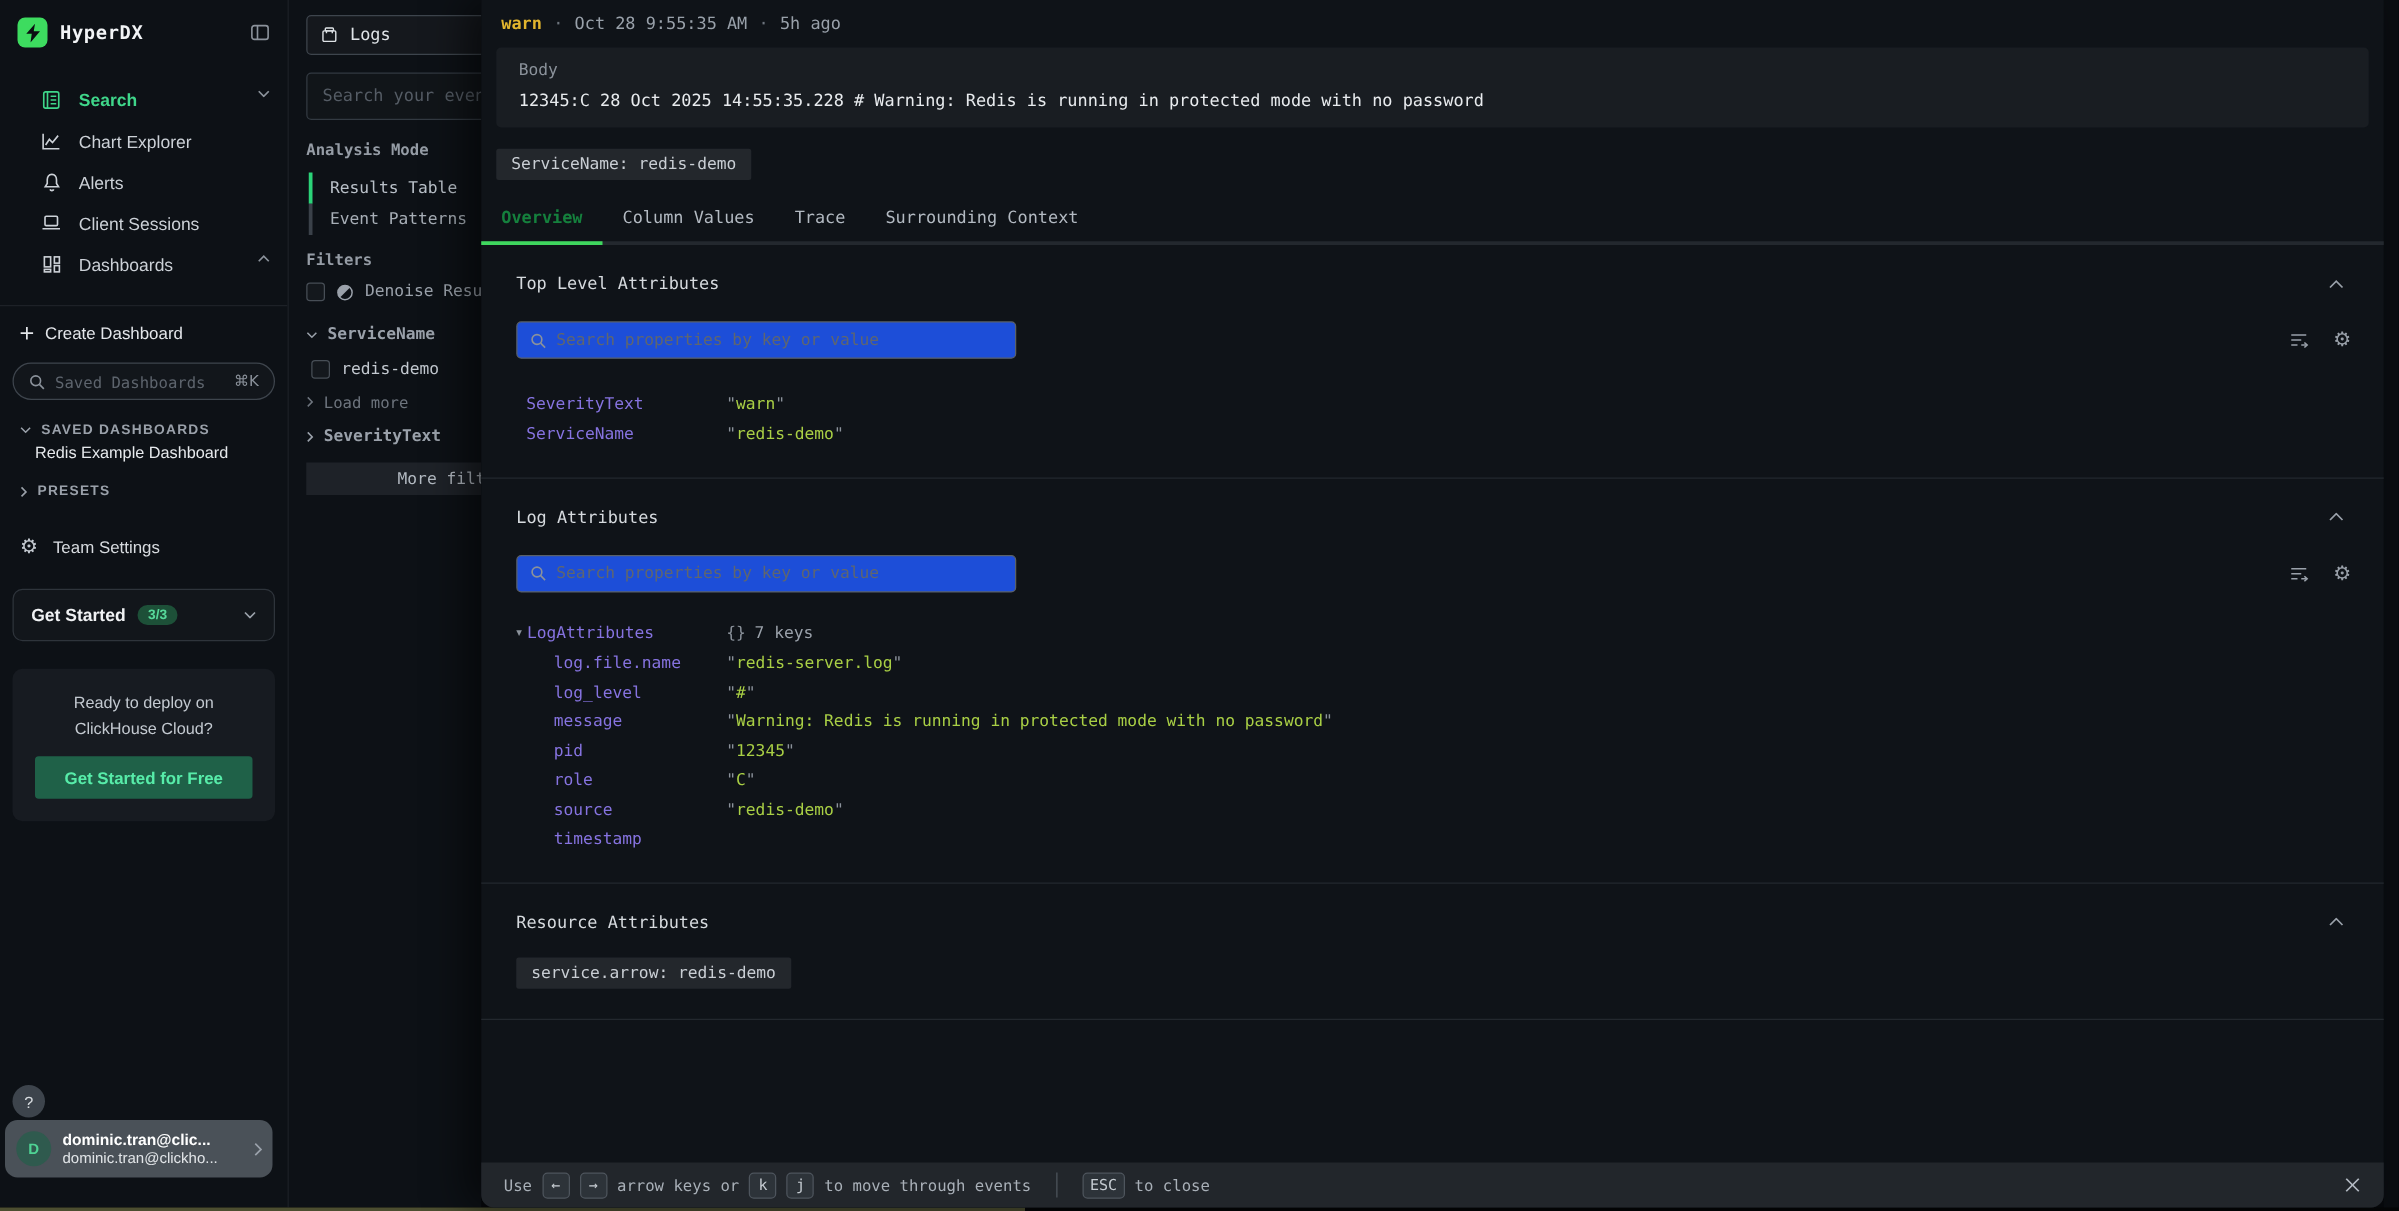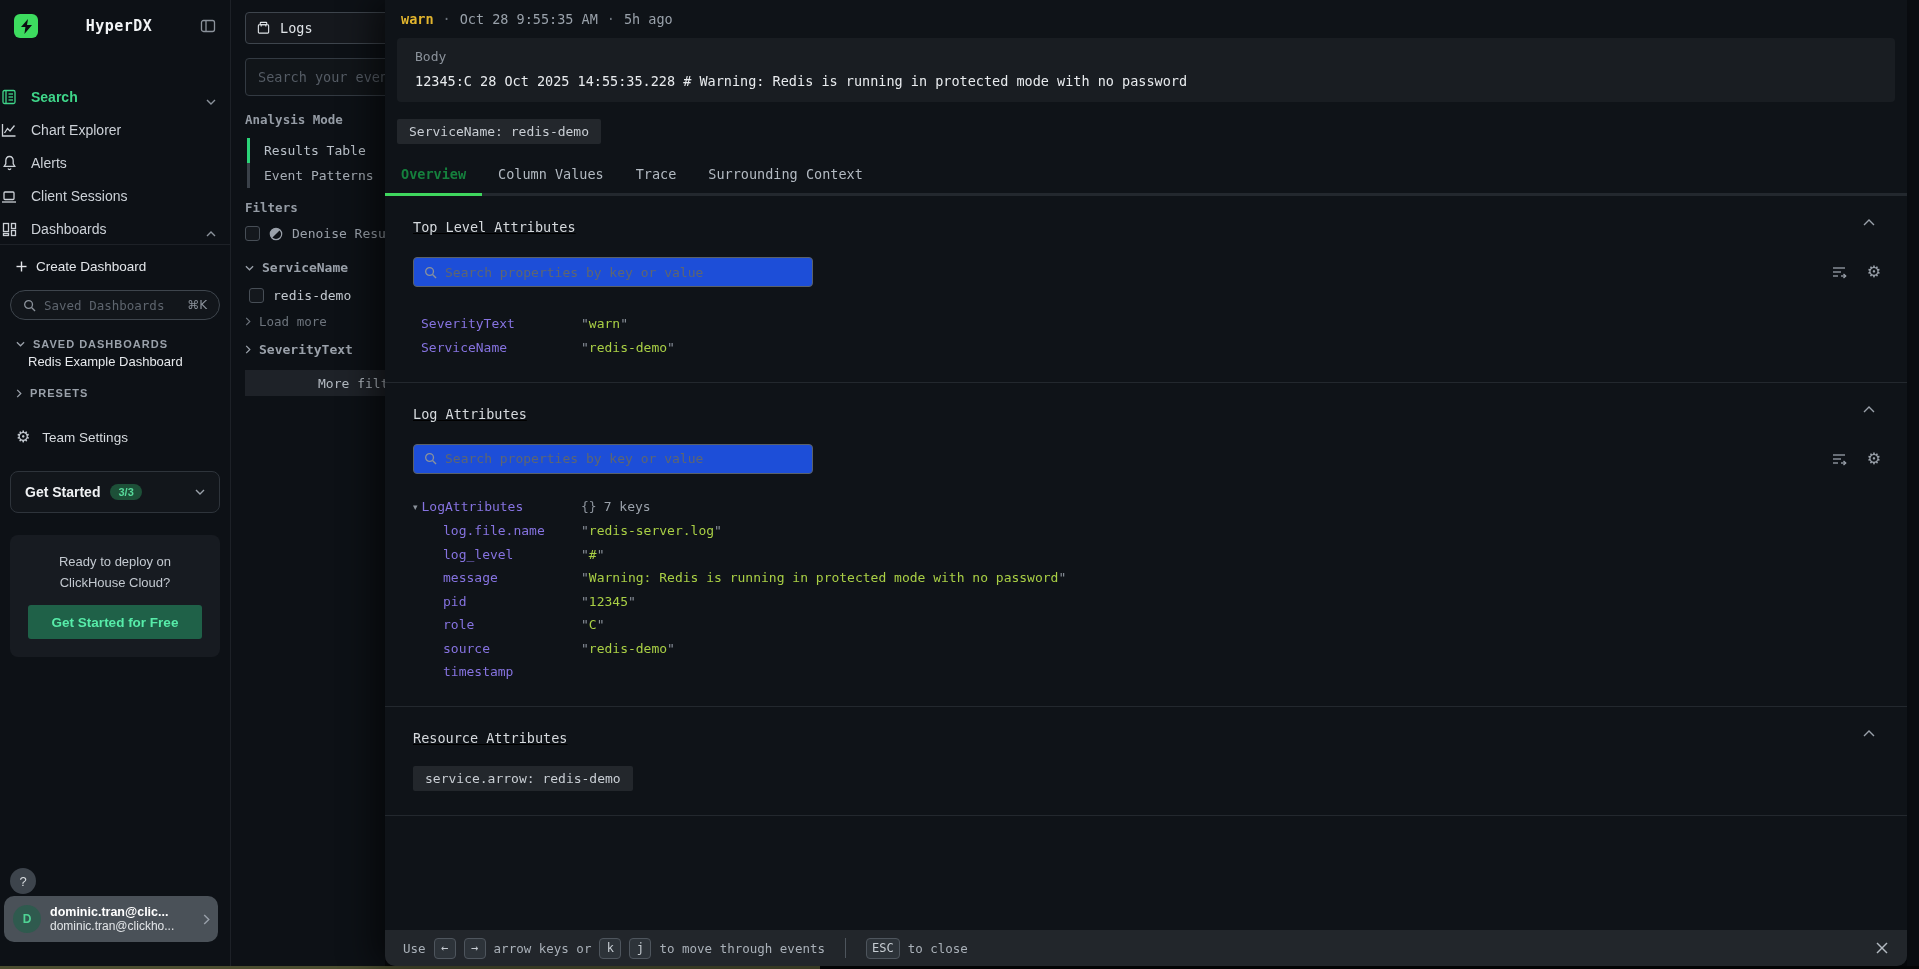--- a/index.html
+++ b/index.html
@@ -9,25 +9,25 @@
 
   
   .bottom-strip { position:absolute; left:0; bottom:0; height:3px; width:1919px; background:#050607; }
   .bottom-strip .olive { position:absolute; left:0; top:0; height:3px; width:820px; background:#4c4e30; }
 
   
   .sidebar { position:absolute; left:0; top:0; width:230px; height:966px; background:#0d1116;
              font-family:"Liberation Sans", sans-serif; }
   .logo-row { display:flex; align-items:center; gap:10px; padding:14px 14px 0 14px; }
   .logo-mark { width:24px; height:24px; border-radius:6px; background:#3ddc5f; display:flex; align-items:center; justify-content:center; flex:none; }
-  .logo-text { color:#f2f4f6; font-family:"DejaVu Sans Mono", monospace; font-weight:bold; font-size:15px; letter-spacing:.5px; flex:1;text-align:center; }
+  .logo-text { color:#f2f4f6; font-family:"DejaVu Sans Mono", monospace; font-weight:bold; font-size:15px; letter-spacing:.5px; flex:1; }
   .collapse-btn { color:#8b929b; }
 
   .nav { margin-top:34px; }
-  .nav-item { display:flex; align-items:flex-end; gap:13px; height:33px; padding:0 14px 0 0; color:#ccd1d7; font-size:14px; cursor:pointer; }
+  .nav-item { display:flex; align-items:flex-start; gap:13px; height:33px; padding:0 14px 0 32px; color:#ccd1d7; font-size:14px; cursor:pointer; }
   .nav-item .ni { width:18px; display:flex; justify-content:center; flex:none; }
   .nav-item .nl { flex:1; }
   .nav-item.active { color:#3fd68a; font-weight:bold; }
   .nav-chev { color:#8b929b; }
 
   .side-divider { height:1px; background:#1d2127; margin-top:7px; }
 
   .create-row { display:flex; align-items:center; gap:9px; padding:14px 16px 0 16px; color:#e3e6ea; font-size:13.5px; cursor:pointer; }
 
   .saved-pill { margin:16px 10px 0 10px; height:30px; border:1px solid #3e454d; border-radius:15px; background:#12161b;
@@ -100,21 +100,21 @@
   .body-text { margin-top:9px; color:#e8ebee; font-size:13.5px; white-space:nowrap; overflow:hidden; }
 
   .tag-row { padding:17px 0 0 12px; }
   .chip { display:inline-block; background:#23272c; color:#c9ced4; font-size:13px; padding:5px 12px; border-radius:2px; }
 
   .tabs { display:flex; margin-top:13px; border-bottom:3px solid #23282e; }
   .tab { padding:9px 16px 11px; font-size:13.5px; color:#b3bac2; cursor:pointer; margin-bottom:-3px; border-bottom:3px solid transparent; }
   .tab.active { color:#15803d; font-weight:bold; border-bottom-color:#3fd75e; }
 
   .sec { padding:23px 26px 24px 28px; border-bottom:1px solid #23282e; }
-  .sec-head { display:flex; align-items:flex-start;text-decoration:underline; }
+  .sec-head { display:flex; align-items:center; }
   .sec-title { color:#d6dade; font-size:13.5px; flex:1; }
   .chev-btn { color:#9aa1aa; cursor:pointer; padding-right:6px; }
 
   .toolbar { display:flex; align-items:center; margin-top:22px; }
   .search-box { width:400px; height:30px; border:1px solid #5a6169; border-radius:4px; background:#1d4ed8;
                 display:flex; align-items:center; gap:8px; padding:0 10px; }
   .search-box input { flex:1; background:transparent; border:none; outline:none; color:#aeb6bf;
                       font-family:"DejaVu Sans Mono", monospace; font-size:13px; }
   .search-box input::placeholder { color:#5f666f; }
   .tool-icons { margin-left:auto; display:flex; align-items:center; gap:20px; color:#9aa1aa; }

